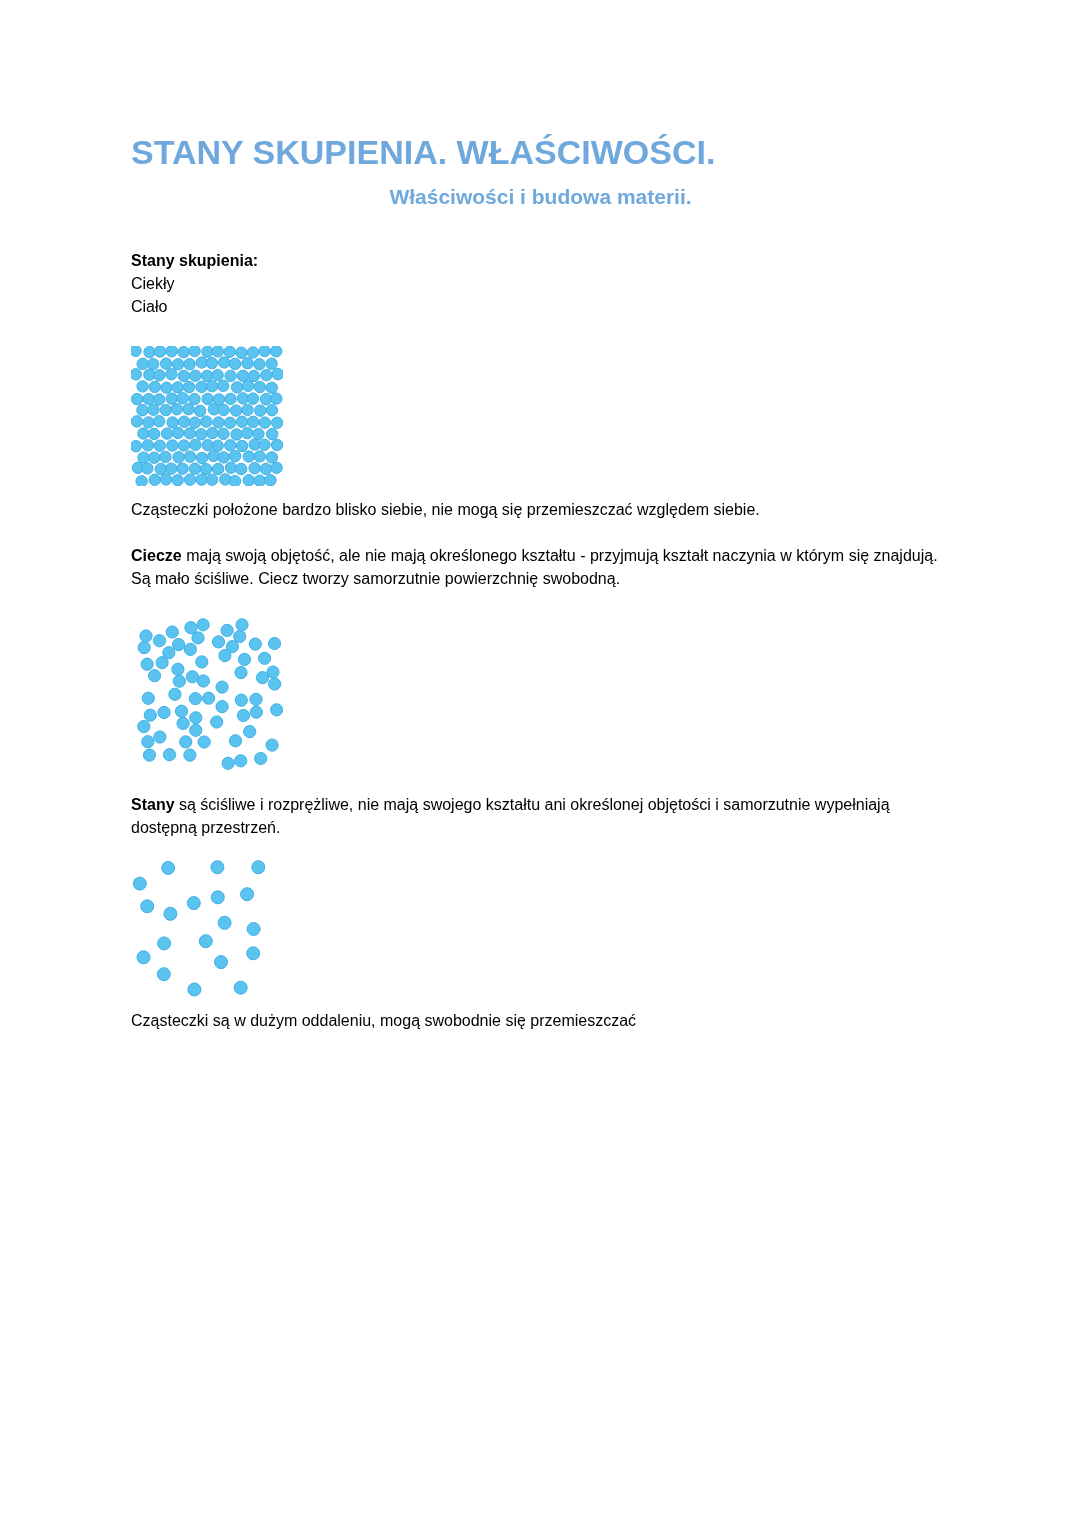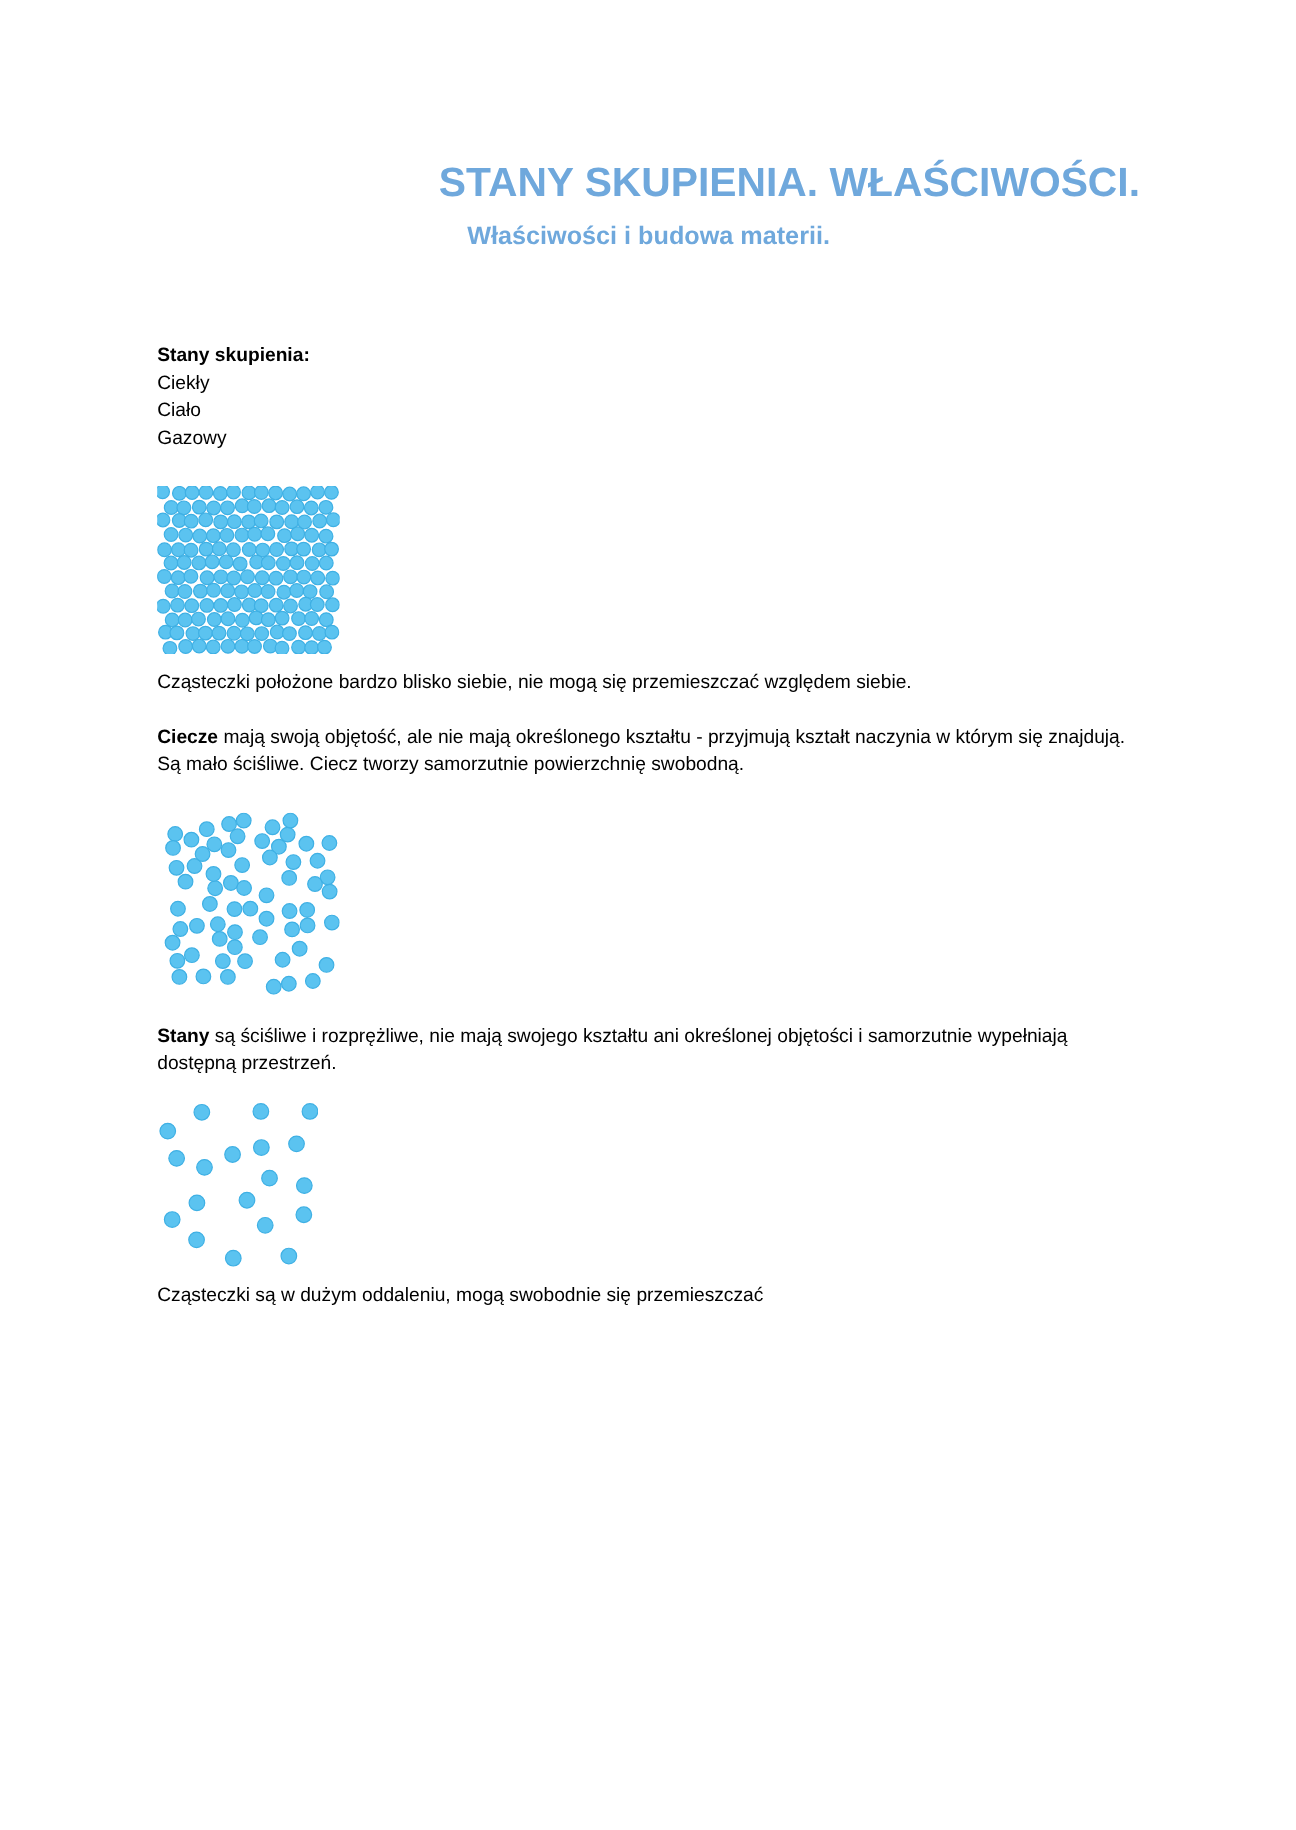--- a/index.html
+++ b/index.html
@@ -11,58 +11,57 @@
     color: #000000;
   }
   .page {
     width: 1080px;
     min-height: 1525px;
     padding: 135px 130px 60px 131px;
     background: #ffffff;
   }
   .title {
     margin: 0;
-    text-align: right;
+    text-align: left;
     font-size: 34px;
     font-weight: bold;
     color: var(--accent, #6fa8dc);
     line-height: 1.05;
   }
   .subtitle {
     margin: 13px 0 0 0;
     text-align: center;
     font-size: 21px;
     font-weight: bold;
     color: var(--accent, #6fa8dc);
     line-height: 1.2;
   }
   .body-text {
     font-size: 16px;
     line-height: 23px;
   }
-  .states { margin-top: 76px; }
+  .states { margin-top: 40px; }
   .bold { font-weight: bold; }
   .para { margin: 23px 0 0 0; max-width: 820px; }
   .caption { margin: 12px 0 0 0; max-width: 820px; }
   .diagram { margin-top: 28px; }
   .diagram svg { display: block; }
 </style>
 </head>
 <body>
 
 <div class="page">
 
   <h1 class="title">STANY SKUPIENIA. WŁAŚCIWOŚCI.</h1>
   <div class="subtitle">Właściwości i budowa materii.</div>
 
   <div class="body-text states">
     <div class="bold">Stany skupienia:</div>
     <div>Ciekły</div>
     <div>Ciało</div>
-    <div>Gazowy</div>
   </div>
 
 
   <div class="diagram">
     <svg width="152" height="140" viewBox="0 0 152 140">
         <circle cx="4.5" cy="4.8" r="5.7" fill="#5bc3f0" stroke="#3fb0e4" stroke-width="1"></circle>
         <circle cx="18.5" cy="6.1" r="5.7" fill="#5bc3f0" stroke="#3fb0e4" stroke-width="1"></circle>
         <circle cx="29.1" cy="5.5" r="5.7" fill="#5bc3f0" stroke="#3fb0e4" stroke-width="1"></circle>
         <circle cx="40.7" cy="5.2" r="5.7" fill="#5bc3f0" stroke="#3fb0e4" stroke-width="1"></circle>
         <circle cx="52.6" cy="6.2" r="5.7" fill="#5bc3f0" stroke="#3fb0e4" stroke-width="1"></circle>

